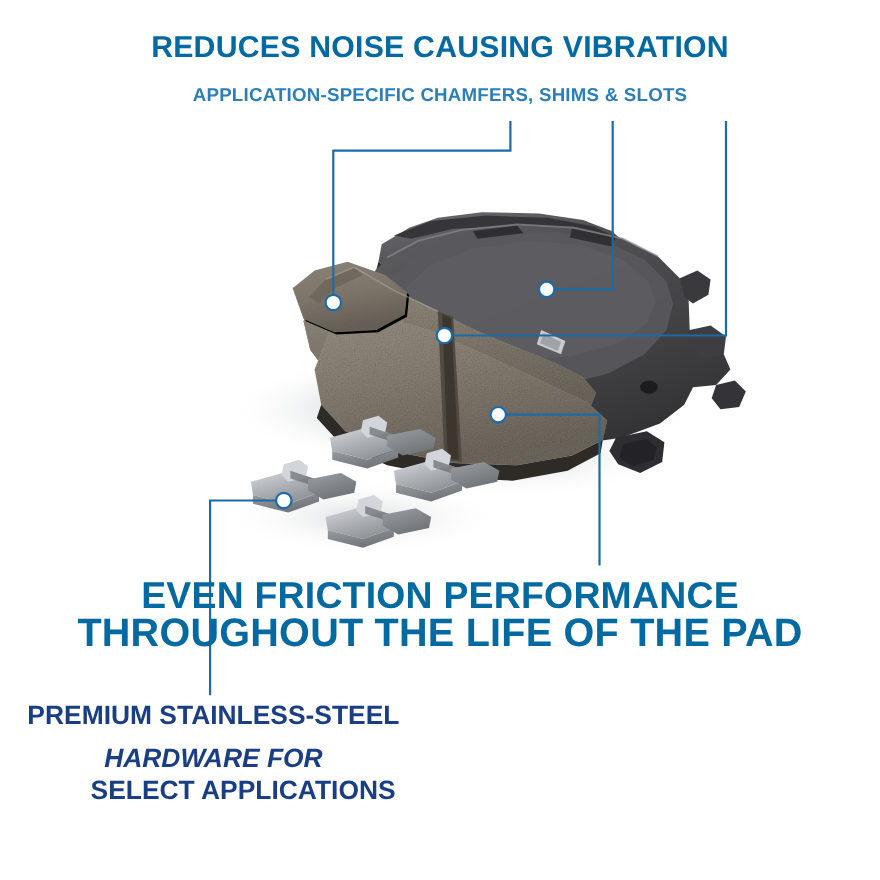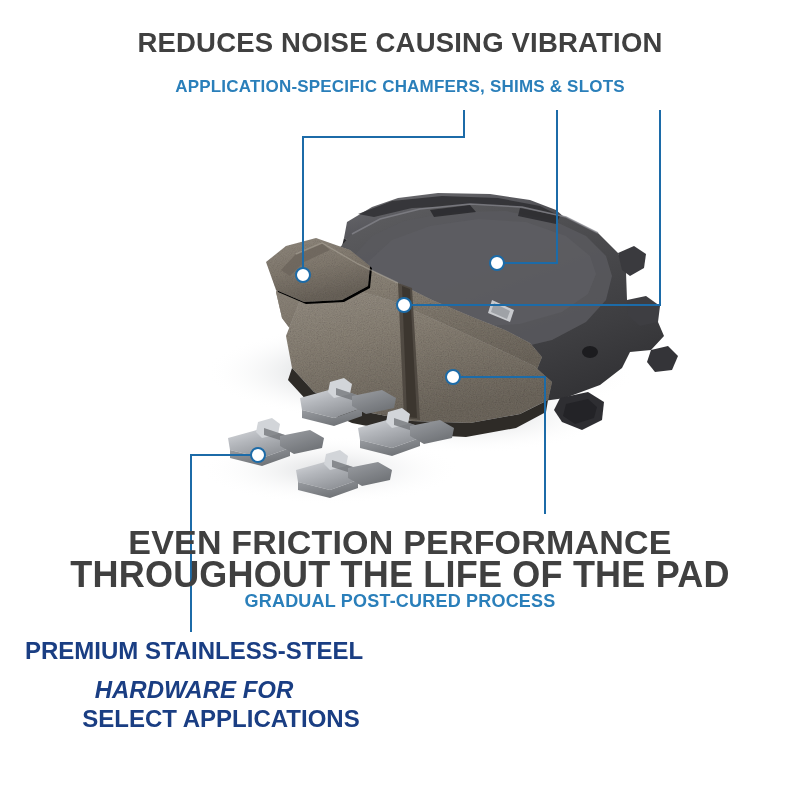--- a/index.html
+++ b/index.html
@@ -16,21 +16,21 @@
     font-family: "Liberation Sans", sans-serif;
     -webkit-font-smoothing: antialiased;
   }
 
   
   .headline {
     position: absolute;
     width: 100%;
     text-align: center;
     font-weight: 700;
-    color: #404040;
+    color: #0369a1;
     letter-spacing: 0.2px;
     line-height: 1.06;
     white-space: nowrap;
   }
   .subhead {
     position: absolute;
     width: 100%;
     text-align: center;
     font-weight: 700;
     color: #2a7fba;
@@ -285,19 +285,18 @@
       <circle cx="453" cy="377" r="7"></circle>
       <circle cx="258" cy="455" r="7"></circle>
     </g>
   </svg>
 
   <div class="headline hl-top">REDUCES NOISE CAUSING VIBRATION</div>
   <div class="subhead sub-top">APPLICATION-SPECIFIC CHAMFERS, SHIMS &amp; SLOTS</div>
 
   <div class="headline hl-mid">EVEN FRICTION PERFORMANCE</div>
   <div class="headline hl-mid2">THROUGHOUT THE LIFE OF THE PAD</div>
-  <div class="subhead sub-mid">GRADUAL POST-CURED PROCESS</div>
 
   <div class="blk-left bl-1">PREMIUM STAINLESS-STEEL</div>
   <div class="blk-left bl-2">HARDWARE FOR</div>
   <div class="blk-left bl-3">SELECT APPLICATIONS</div>
 
 </div>
 
 </body></html>

